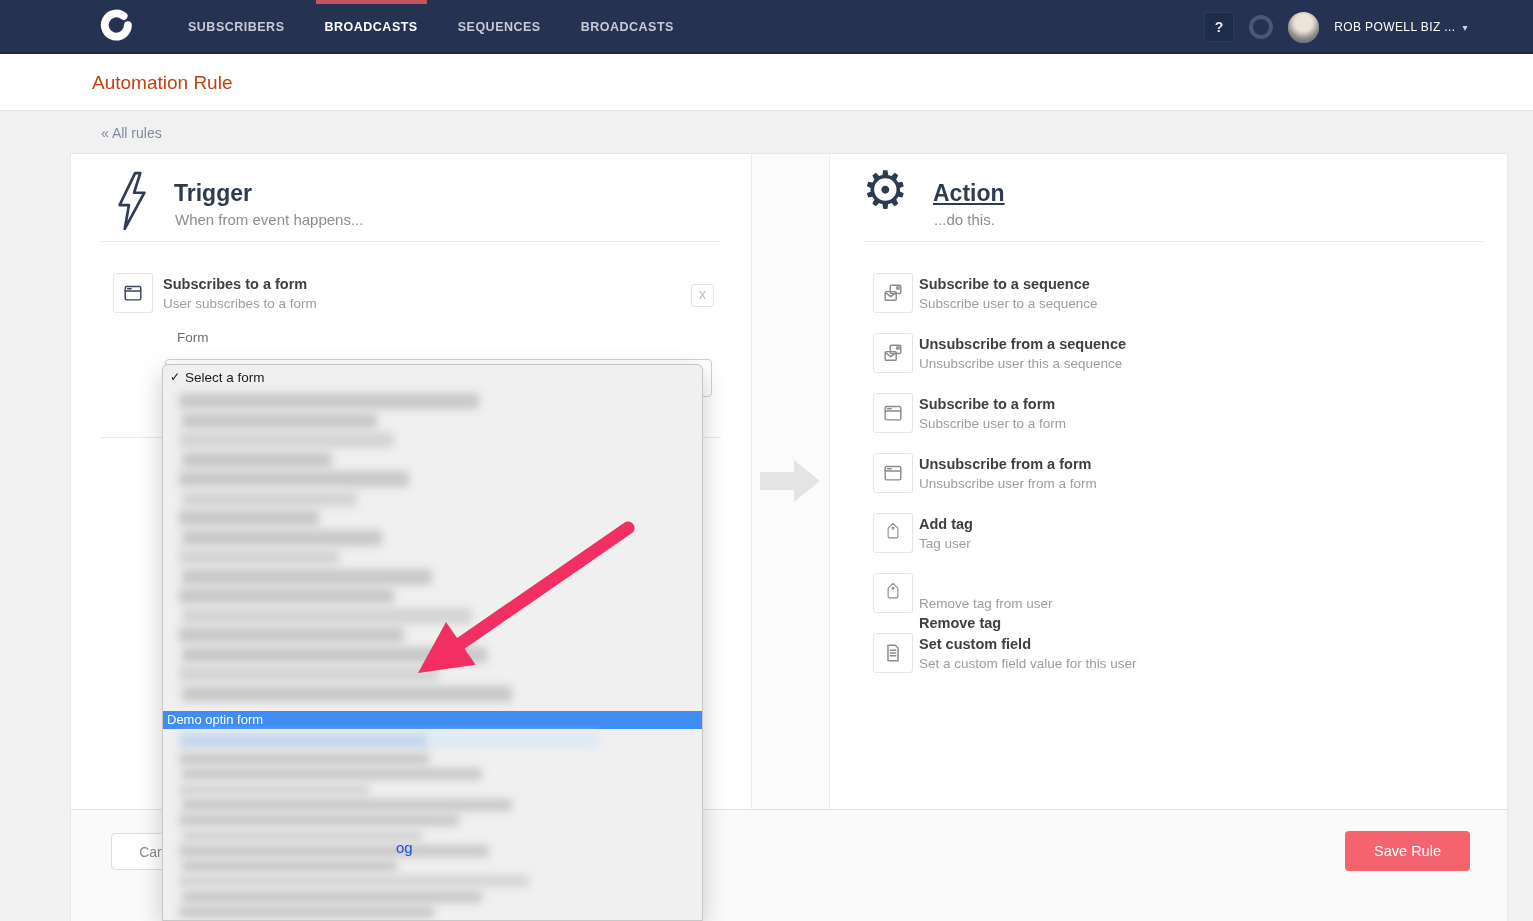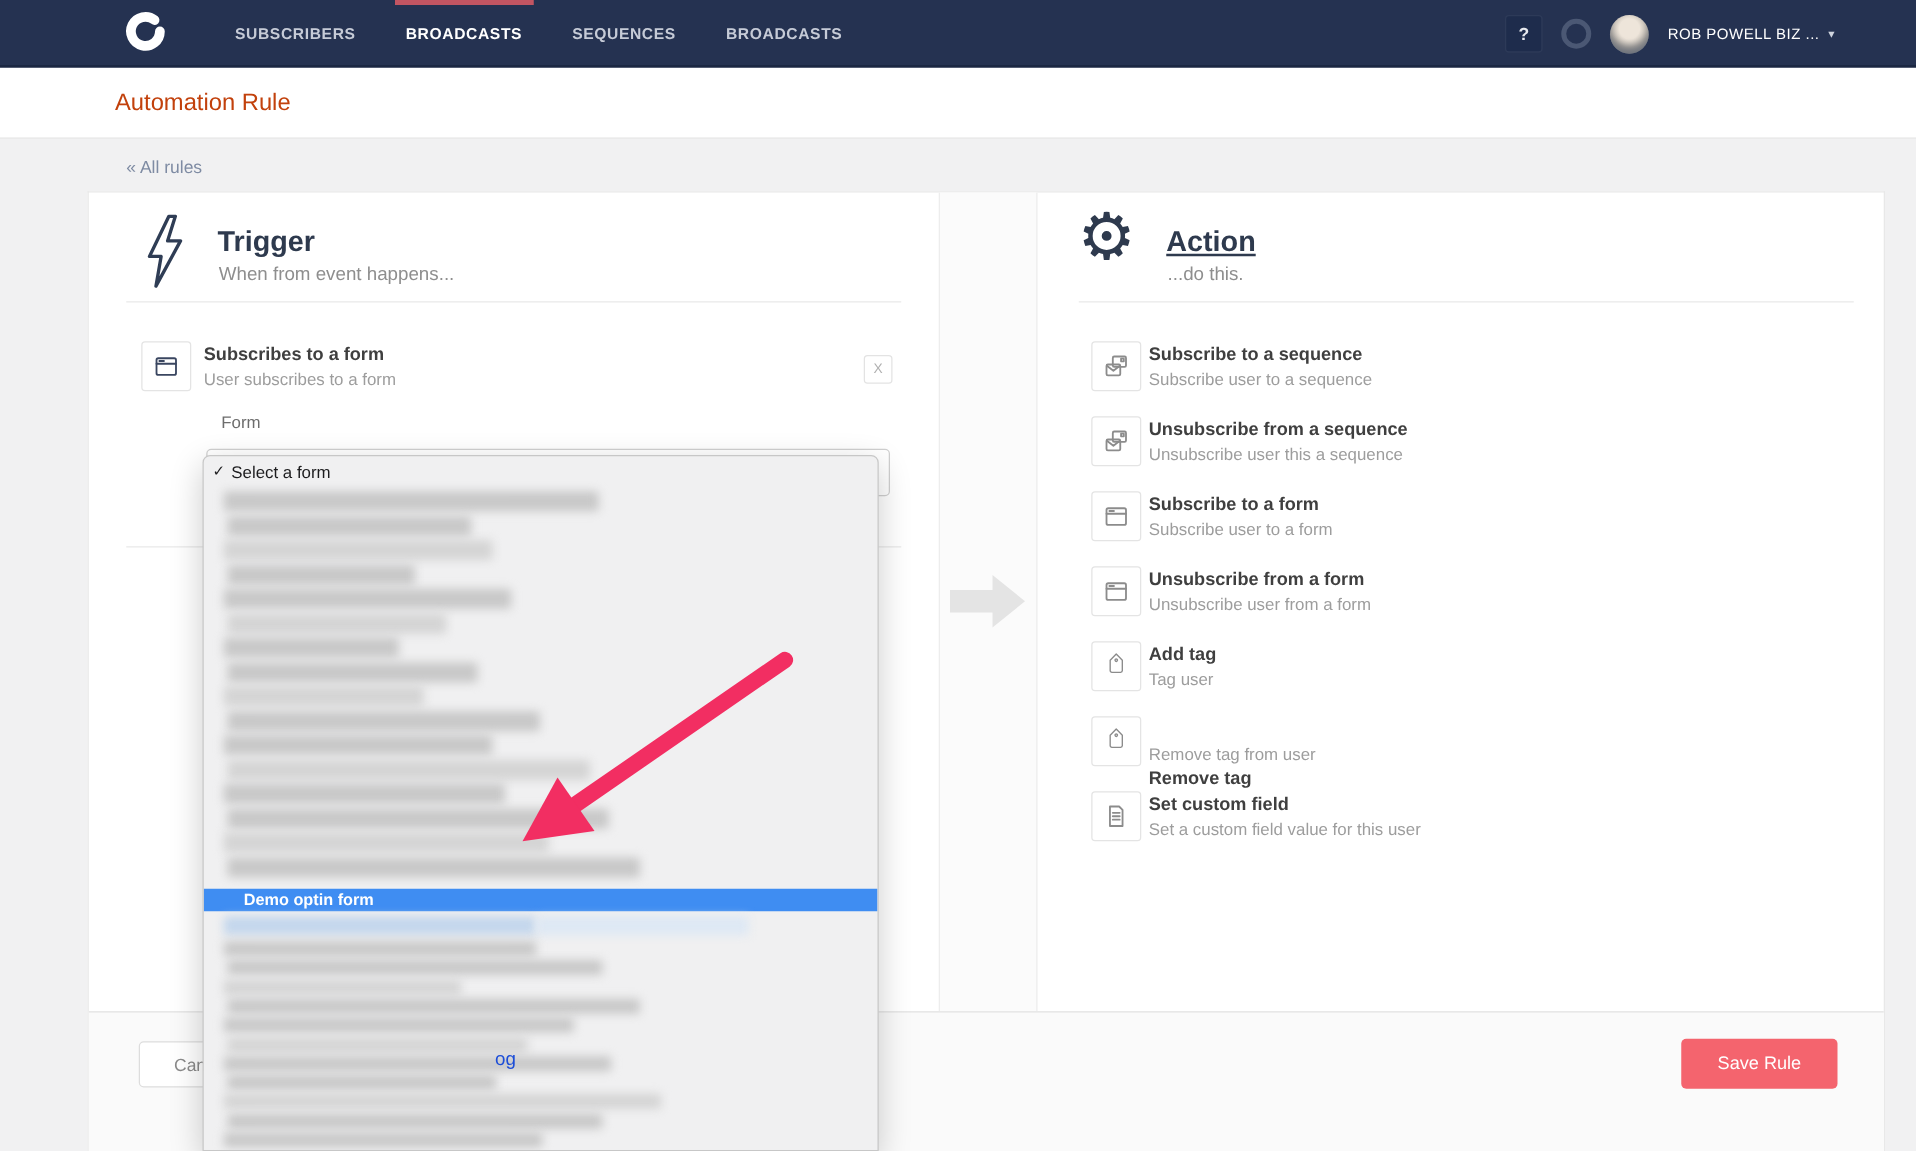--- a/index.html
+++ b/index.html
@@ -80,21 +80,21 @@
   .select-box{position:absolute; left:165px; top:359px; width:547px; height:38px; background:#fff;
     border:1px solid #d0d0d0; border-radius:4px; z-index:40; cursor:pointer;}
   .dropdown{position:absolute; left:162px; top:364px; width:541px; height:557px; background:#f0f0f1;
     border:1px solid #c7c7c7; border-radius:6px 6px 0 0; box-shadow:0 8px 26px rgba(0,0,0,.2);
     z-index:50; overflow:hidden;}
   .dd-head{position:absolute; left:0; top:0; width:100%; height:24px; cursor:pointer;}
   .dd-check{position:absolute; left:7px; top:5px; font-size:12px; color:#1c1c1e;}
   .dd-head-label{position:absolute; left:22px; top:5px; font-size:13.5px; font-weight:500; color:#1c1c1e;}
   .blur-row{position:absolute; border-radius:2px; filter:blur(4px);}
   .dd-highlight{position:absolute; left:0; top:346px; width:100%; height:18px; background:var(--sel);
-    color:#fff; font-size:13px; font-weight:700; line-height:18px; padding-left:32px; cursor:pointer;}
+    color:#fff; font-size:13px; font-weight:400; line-height:18px; padding-left:4px; cursor:pointer;}
   .dd-bluerow1{position:absolute; left:16px; top:368px; width:250px; height:15px; background:#c3d6ec;
     filter:blur(4px); border-radius:2px;}
   .dd-bluerow2{position:absolute; left:266px; top:368px; width:170px; height:15px; background:#dde8f4;
     filter:blur(4px); border-radius:2px;}
   .dd-partial{position:absolute; left:233px; top:474px; font-size:15px; font-weight:500; color:#1d4ed8; z-index:3;}
 
   .annot-arrow{position:absolute; left:390px; top:505px; z-index:60; pointer-events:none;}
 </style>
 </head>
 <body>

